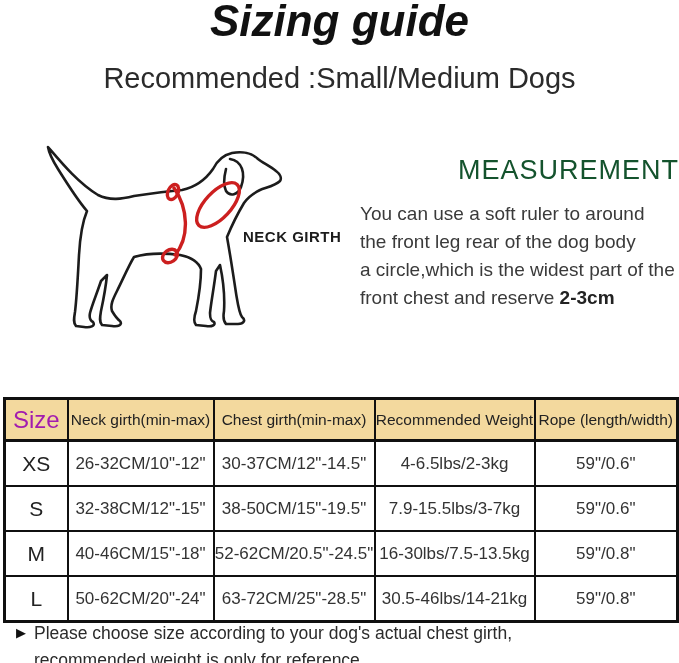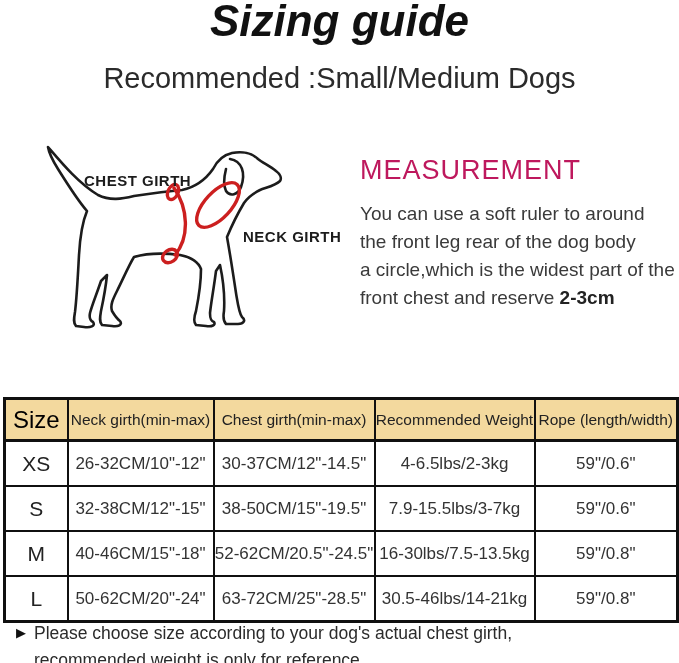--- a/index.html
+++ b/index.html
@@ -16,32 +16,32 @@
     font-size:29px;font-weight:400;color:#2b2b2b;
   }
   .diagram{position:absolute;left:0;top:0;width:679px;height:400px;}
   .dog-svg{position:absolute;left:30px;top:133px;width:310px;height:200px;}
   .girth-label{
     position:absolute;font-size:15px;font-weight:600;color:#1c1c1c;letter-spacing:0.5px;white-space:nowrap;
   }
   .chest-label{left:84px;top:172px;}
   .neck-label{left:243px;top:228px;}
   .measurement{position:absolute;left:360px;top:155px;width:319px;}
-  .measurement-heading{font-size:27px;font-weight:400;color:#be185d;letter-spacing:1px;margin:0 0 14px 0;}
+  .measurement-heading{font-size:27px;font-weight:400;color:#14532d;letter-spacing:1px;margin:0 0 14px 0;text-align:right;}
   .measurement-text{font-size:19px;line-height:28px;color:#3a3a3a;margin:0;}
   .measurement-text .bold{font-weight:bold;color:#222;}
   table.size-table{
     position:absolute;left:3px;top:397px;width:673px;border-collapse:collapse;table-layout:fixed;
     border:3px solid #101010;
   }
   .size-table th,.size-table td{
     border:2px solid #101010;text-align:center;vertical-align:middle;padding:0;
   }
   .size-table thead th{height:39px;font-weight:400;font-size:15.5px;color:#222;border-bottom-width:3px;}
-  .size-table thead th.size-col{font-size:24px;color:#000000;}
+  .size-table thead th.size-col{font-size:24px;color:#a21caf;}
   .size-table tbody td{height:43px;font-size:17px;color:#333;background:#fff;margin-top:20px;}
   .size-table tbody td.size-col{font-size:21px;color:#222;}
   .footnote{position:absolute;left:16px;top:620px;display:flex;align-items:flex-start;}
   .footnote-marker{font-size:13px;color:#111;margin:5px 8px 0 0;}
   .footnote-text{font-size:17.5px;line-height:27px;color:#2b2b2b;}
 </style>
 </head>
 <body>
 
 <div class="stage">
@@ -98,21 +98,20 @@
                  C 23 28, 19 20, 18 14 Z"></path>
         <path d="M 200 26 C 212 28, 216 40, 211 54 C 208 62, 200 64, 196 58 C 193 52, 194 44, 196 36"></path>
       </g>
       <g stroke="#cc1f1f" stroke-width="3.4" stroke-linecap="round" fill="none" style="stroke: rgb(204, 31, 31);">
         <ellipse cx="188" cy="72" rx="28" ry="13" transform="rotate(-47 188 72)"></ellipse>
         <path d="M 144 55 C 158 75, 160 104, 145 122"></path>
         <ellipse cx="143" cy="59" rx="5" ry="8" transform="rotate(25 143 59)"></ellipse>
         <ellipse cx="140" cy="123" rx="8" ry="6" transform="rotate(-35 140 123)"></ellipse>
       </g>
     </svg>
-    <div class="girth-label chest-label">CHEST GIRTH</div>
     <div class="girth-label neck-label">NECK GIRTH</div>
   </div>
 
   <div class="measurement">
     <div class="measurement-heading">MEASUREMENT</div>
     <p class="measurement-text"><span>You can use a soft ruler to around</span><br>
       <span>the front leg rear of the dog body</span><br>
       <span>a circle,which is the widest part of the</span><br>
       <span>front chest and reserve </span><span class="bold">2-3cm</span>
     </p>

